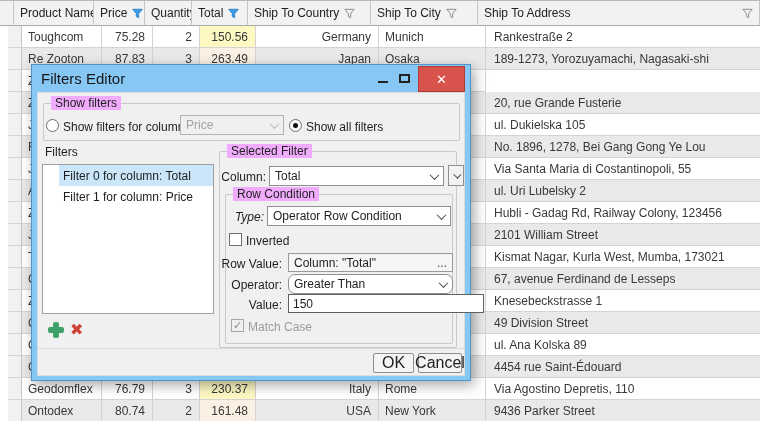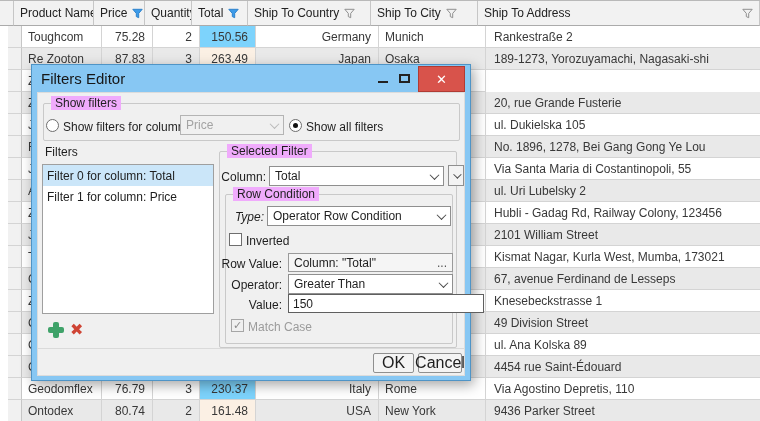--- a/index.html
+++ b/index.html
@@ -15,21 +15,21 @@
   .h-cell { background:#f2f2f2; border-right:1px solid #c6c6c6; border-bottom:1px solid #ababab;
             display:flex; align-items:center; gap:5px; padding:0 6px; font-size:12px; color:#222;
             white-space:nowrap; overflow:hidden; }
   .h-corner { background:#f2f2f2; border-right:1px solid #c6c6c6; border-bottom:1px solid #ababab; }
   .h-cell .f-icon { display:flex; align-items:center; }
   .h-cell.icon-far .f-icon { margin-left:auto; }
   .cell { border-right:1px solid #d4d4d4; border-bottom:1px solid #d4d4d4; font-size:12px; color:#383838;
           display:flex; align-items:center; white-space:nowrap; overflow:hidden; padding:0 6px; }
   .cell.al { justify-content:flex-start; }
   .cell.ar { justify-content:flex-end; padding-right:7px; }
-  .cell.hl { background:#7dd3fc; }
+  .cell.hl { background:#fef9c3; }
   .rh { background:#f1f1f1; border-right:1px solid #c6c6c6; border-bottom:1px solid #d4d4d4; }
   .g-row.alt .cell { background:#e9e9e9; }
   .g-row.alt .cell.hl { background:#fbf0e4;padding-left:28px; }
   .cell.c-address { padding-left:8px; }
 
   
   .dialog { position:absolute; left:31px; top:64px; width:440px; height:317px;
             background:#87c7f3; border:1px solid #4f94c6; box-shadow:3px 4px 12px rgba(0,0,0,.35); z-index:10; }
   .titlebar { position:absolute; left:0; top:0; right:0; height:27px; display:flex; align-items:center; }
   .title { font-size:15px; color:#161616; padding-left:9px; }
@@ -57,21 +57,21 @@
   .checkbox.disabled { background:#f0f0f0; border-color:#a6a6a6; color:#8b8b8b; }
 
   .combo { position:absolute; height:20px; background:#fff; border:1px solid #8f8f8f; display:flex;
            align-items:center; padding:0 5px; font-size:12px; color:#1e1e1e; white-space:nowrap; overflow:hidden; }
   .combo .caret { margin-left:auto; width:7px; height:7px; border-right:1.6px solid #4a4a4a;
                   border-bottom:1.6px solid #4a4a4a; transform:rotate(45deg) translate(-1px,-1px); flex:none; }
   .combo.disabled { background:#f0f0f0; color:#a3a3a3; border-color:#b4b4b4; }
   .combo.disabled .caret { border-color:#b9b9b9; }
 
   .listbox { position:absolute; background:#fff; border:1px solid #9f9f9f; overflow:hidden; }
-  .f-item { height:21px; display:flex; align-items:center; padding:0 4px; font-size:12px; color:#1e1e1e; white-space:nowrap; }
+  .f-item { height:21px; display:flex; align-items:center; padding:0 4px; font-size:12px; color:#1e1e1e; white-space:nowrap;margin-left:16px; }
   .f-item.selected { background:#cbe6f9; }
 
   .side-btn { position:absolute; width:16px; height:21px; background:#f3f3f3; border:1px solid #8f8f8f;
               display:flex; align-items:center; justify-content:center; }
   .side-btn .caret { width:6px; height:6px; border-right:1.5px solid #4a4a4a; border-bottom:1.5px solid #4a4a4a;
                      transform:rotate(45deg) translateY(-2px); }
 
   .field { position:absolute; height:19px; border:1px solid #9a9a9a; background:#f5f5f5; display:flex;
            align-items:center; padding:0 5px; font-size:12px; color:#1e1e1e; white-space:nowrap; overflow:hidden; }
   .field .dots { margin-left:auto; color:#555; }
@@ -388,21 +388,21 @@
       <span class="checkbox" style="left:191px; top:140px;"></span>
       <span class="plain-label" style="left:208px; top:141px;">Inverted</span>
 
       <span class="plain-label lbl-r" style="left:130px; top:164px; width:114px;">Row Value:</span>
       <div class="field" style="left:250px; top:160px; width:165px;">
         <span>Column: "Total"</span>
         <span class="dots">...</span>
       </div>
 
       <span class="plain-label lbl-r" style="left:130px; top:185px; width:114px;">Operator:</span>
-      <div class="combo" style="left:250px; top:181px; width:165px;">
+      <div class="combo" style="left:250px; top:181px; width:165px;border-radius:7px;">
         <span>Greater Than</span>
         <span class="caret"></span>
       </div>
 
       <span class="plain-label lbl-r" style="left:130px; top:205px; width:114px;">Value:</span>
       <input class="textbox" style="left: 250px; top: 201px; width: 196px;" value="150">
 
       <span class="checkbox disabled" style="left:193px; top:226px;">✓</span>
       <span class="plain-label gray" style="left:210px; top:227px;">Match Case</span>
 

